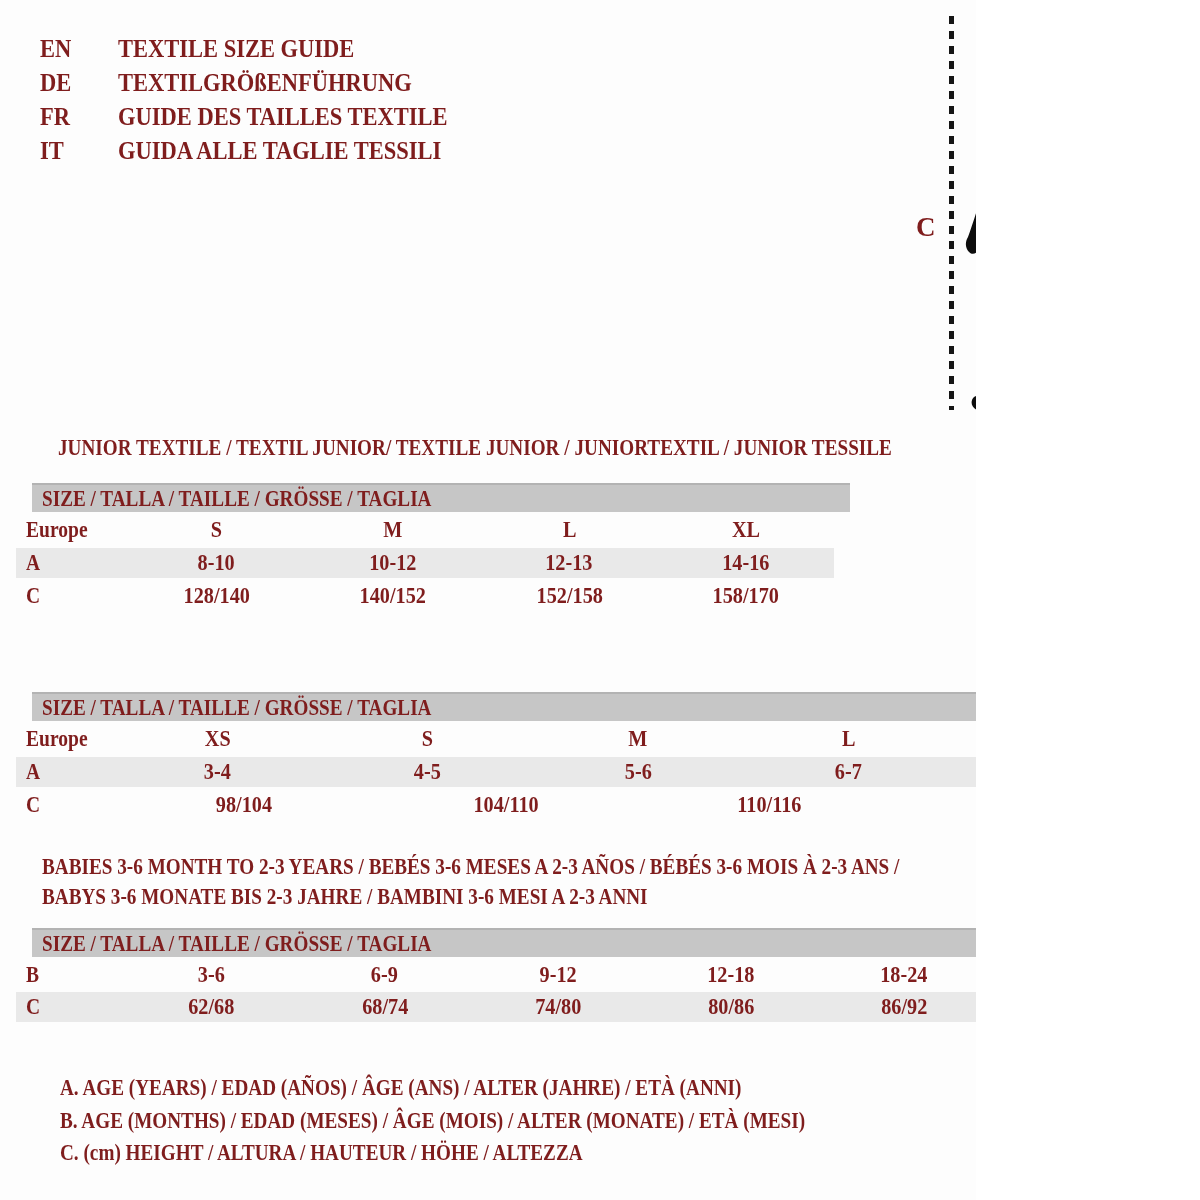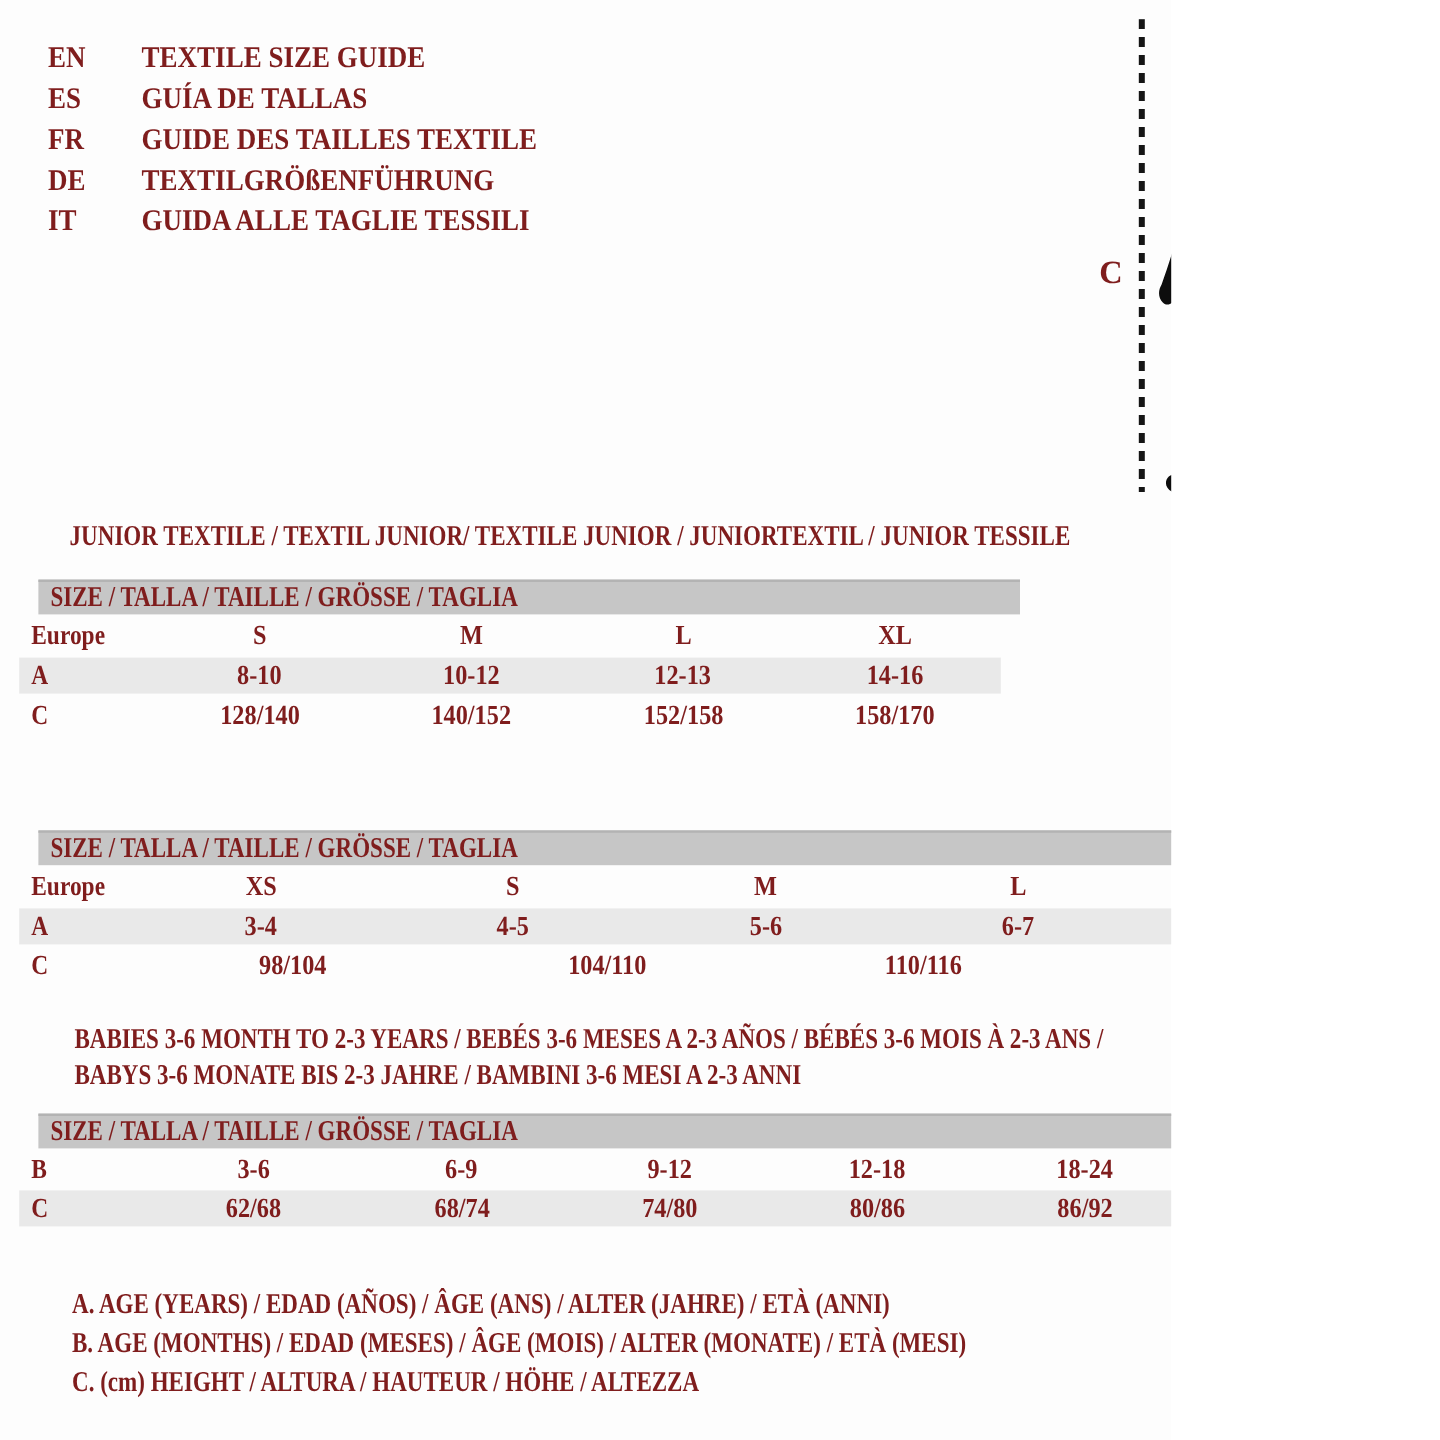--- a/index.html
+++ b/index.html
@@ -52,30 +52,26 @@
 <body>
 
 <div class="canvas">
 
   <div class="langs">
     <div class="lang-row">
       <span class="lang-code"><span class="cg">EN</span></span>
       <span class="cg">TEXTILE SIZE GUIDE</span>
     </div>
     <div class="lang-row">
-      <span class="lang-code"><span class="cg">ES</span></span>
-      <span class="cg">GUÍA DE TALLAS</span>
+      <span class="lang-code"><span class="cg">DE</span></span>
+      <span class="cg">TEXTILGRÖßENFÜHRUNG</span>
     </div>
     <div class="lang-row">
       <span class="lang-code"><span class="cg">FR</span></span>
       <span class="cg">GUIDE DES TAILLES TEXTILE</span>
-    </div>
-    <div class="lang-row">
-      <span class="lang-code"><span class="cg">DE</span></span>
-      <span class="cg">TEXTILGRÖßENFÜHRUNG</span>
     </div>
     <div class="lang-row">
       <span class="lang-code"><span class="cg">IT</span></span>
       <span class="cg">GUIDA ALLE TAGLIE TESSILI</span>
     </div>
   </div>
 
   <div class="measure-line"></div>
   <span class="measure-label">C</span>
   <svg class="figure-svg" width="320" height="430" viewBox="0 0 320 430">
@@ -155,21 +151,21 @@
     <span class="cell"><span class="cx">7-8</span></span>
   </div>
   <div class="trow" style="top:789px;width:1148px;height:32px;">
     <span class="rlabel rlabel-2"><span class="cl">C</span></span>
     <span class="cell"><span class="cx">98/104</span></span>
     <span class="cell"><span class="cx">104/110</span></span>
     <span class="cell"><span class="cx">110/116</span></span>
     <span class="cell"><span class="cx">122/128</span></span>
   </div>
 
-  <div class="babies-title" style="top:851px;margin-left:20px;">
+  <div class="babies-title" style="top:851px;">
     <div><span class="ct">BABIES 3-6 MONTH TO 2-3 YEARS / BEBÉS 3-6 MESES A 2-3 AÑOS / BÉBÉS 3-6 MOIS À 2-3 ANS /</span></div>
     <div><span class="ct">BABYS 3-6 MONATE BIS 2-3 JAHRE / BAMBINI 3-6 MESI A 2-3 ANNI</span></div>
   </div>
   <div class="bar" style="top:928px;width:1148px;">
     <span class="ct">SIZE / TALLA / TAILLE / GRÖSSE / TAGLIA</span>
   </div>
   <div class="trow" style="top:959px;width:1148px;height:31px;">
     <span class="rlabel rlabel-3"><span class="cl">B</span></span>
     <span class="cell"><span class="cx">3-6</span></span>
     <span class="cell"><span class="cx">6-9</span></span>

